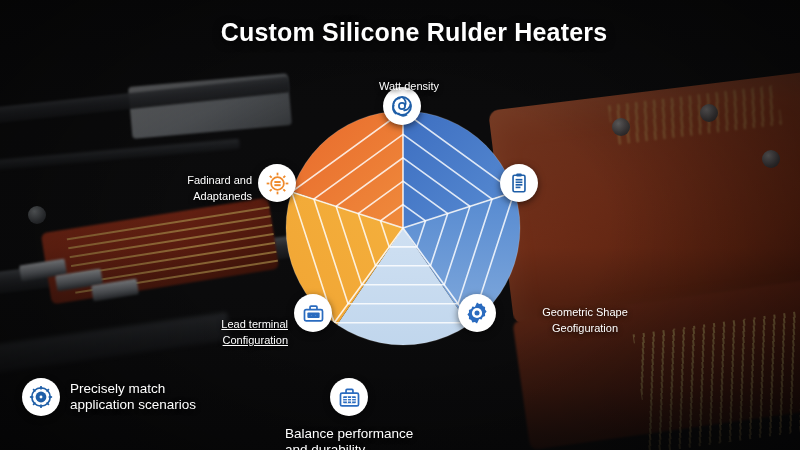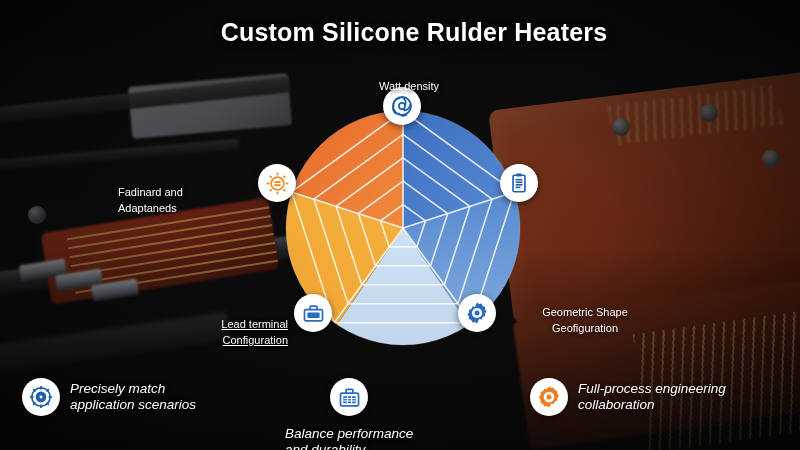--- a/index.html
+++ b/index.html
@@ -74,40 +74,40 @@
     display:flex;align-items:center;justify-content:center;
   }
   .node-label{
     position:absolute;color:#ffffff;font-size:11px;line-height:16px;font-weight:500;
     text-shadow:0 1px 5px rgba(0,0,0,.9);white-space:pre-line;margin-top:16px;
   }
   .lbl-top{left:334px;top:62px;width:150px;text-align:center;}
   .lbl-right{left:553px;top:164px;width:150px;text-align:left;}
   .lbl-br{left:505px;top:288px;width:160px;text-align:center;}
   .lbl-bl{left:140px;top:300px;width:148px;text-align:right;text-decoration:underline;}
-  .lbl-left{left:118px;top:168px;width:134px;}
+  .lbl-left{left:118px;top:156px;width:134px;text-align:right;}
 
   .ic-top{left:383px;top:87px;}
   .ic-right{left:500px;top:164px;}
   .ic-br{left:458px;top:294px;}
   .ic-bl{left:294px;top:294px;}
   .ic-left{left:258px;top:164px;}
 
   
   .feat-row{position:absolute;left:0;right:0;bottom:24px;height:48px;}
   .feat{position:absolute;display:flex;align-items:center;gap:10px;}
   .feat:nth-child(1){left:22px;top:0;}
   .feat:nth-child(2){left:285px;top:0;flex-direction:column;}
   .feat:nth-child(3){left:530px;top:0;}
   .feat-icon{
     width:38px;height:38px;border-radius:50%;background:#fff;flex:0 0 38px;
     display:flex;align-items:center;justify-content:center;box-shadow:0 2px 6px rgba(0,0,0,.5);
   }
   .feat-text{color:#fff;font-size:13.5px;line-height:16px;font-weight:500;white-space:pre-line;
-    text-shadow:0 1px 5px rgba(0,0,0,.9);font-style:italic;}
+    text-shadow:0 1px 5px rgba(0,0,0,.9);}
 </style>
 </head>
 <body>
 
 <div id="stage">
 
   <div class="bg">
     <div class="bg-base"></div>
     <div class="grey-block"></div>
     <div class="blue-pad"></div>
@@ -293,27 +293,16 @@
             <line x1="14.2" y1="10.6" x2="14.2" y2="18"></line>
             <line x1="5.4" y1="13.1" x2="18.6" y2="13.1"></line>
             <line x1="5.4" y1="15.6" x2="18.6" y2="15.6"></line>
           </g>
         </svg>
       </span>
       <span class="feat-text">Balance performance
 and durability</span>
     </div>
 
-    <div class="feat">
-      <span class="feat-icon">
-        <svg width="24" height="24" viewBox="0 0 24 24" fill="#ef7d22">
-          <path d="M12 1.5l2.2 1.6 2.6-.5 1.1 2.4 2.5 1-.1 2.7 1.7 2.1-1.7 2.1.1 2.7-2.5 1-1.1 2.4-2.6-.5L12 22.5l-2.2-1.6-2.6.5-1.1-2.4-2.5-1 .1-2.7L2 11.9l1.7-2.1-.1-2.7 2.5-1 1.1-2.4 2.6.5z"></path>
-          <circle cx="12" cy="12" r="5.3" fill="#fff"></circle>
-          <circle cx="12" cy="12" r="2.5" fill="#ef7d22"></circle>
-        </svg>
-      </span>
-      <span class="feat-text">Full-process engineering
-collaboration</span>
-    </div>
 
   </div>
 
 </div>
 
 </body></html>

